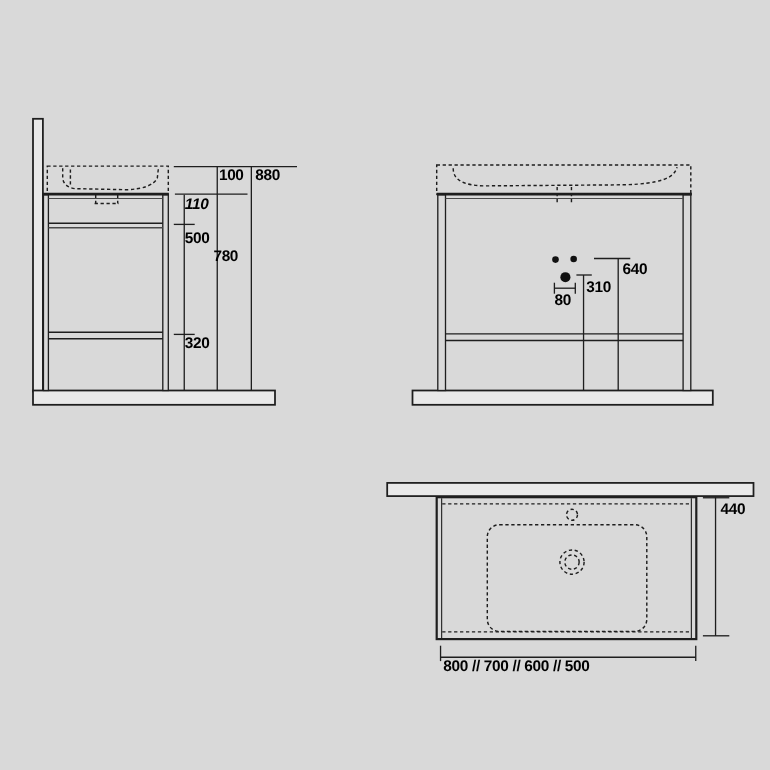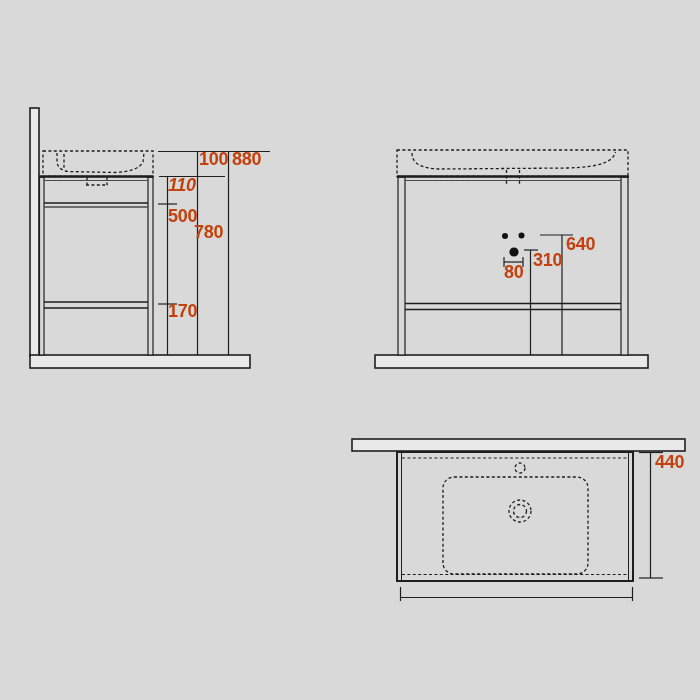--- a/index.html
+++ b/index.html
@@ -8,24 +8,24 @@
     width:700px;height:700px;
     background:#d9d9d9;
     overflow:hidden;
     font-family:"Liberation Sans", sans-serif;
   }
   svg{position:absolute;left:0;top:0;}
   .dim{
     position:absolute;
     font-family:"Liberation Sans", sans-serif;
     font-weight:bold;
-    font-size:18px;
+    font-size:14px;
     line-height:17px;
     letter-spacing:-0.3px;
-    color:#c2410c;
+    color:#000000;
     white-space:nowrap;
   }
 </style>
 </head>
 <body>
 
 <div class="canvas">
 
 <svg width="700" height="700" viewBox="0 0 700 700">
 
@@ -146,21 +146,22 @@
       </g>
     </g>
   </g>
 </svg>
 
   <div class="dim" style="left:199px;top:151px;">100</div>
   <div class="dim" style="left:232px;top:151px;">880</div>
   <div class="dim" style="left:168px;top:177px;font-style:italic;">110</div>
   <div class="dim" style="left:194px;top:177px;margin-top:47px;">780</div>
   <div class="dim" style="left:168px;top:208px;">500</div>
-  <div class="dim" style="left:168px;top:303px;">170</div>
+  <div class="dim" style="left:168px;top:303px;">320</div>
 
   <div class="dim" style="left:566px;top:236px;text-align:center;">640</div>
   <div class="dim" style="left:533px;top:252px;">310</div>
   <div class="dim" style="left:504px;top:264px;text-align:right;">80</div>
 
   <div class="dim" style="left:655px;top:454px;">440</div>
+  <div class="dim" style="left:403px;top:597px;">800 // 700 // 600 // 500</div>
 
 </div>
 
 </body></html>

